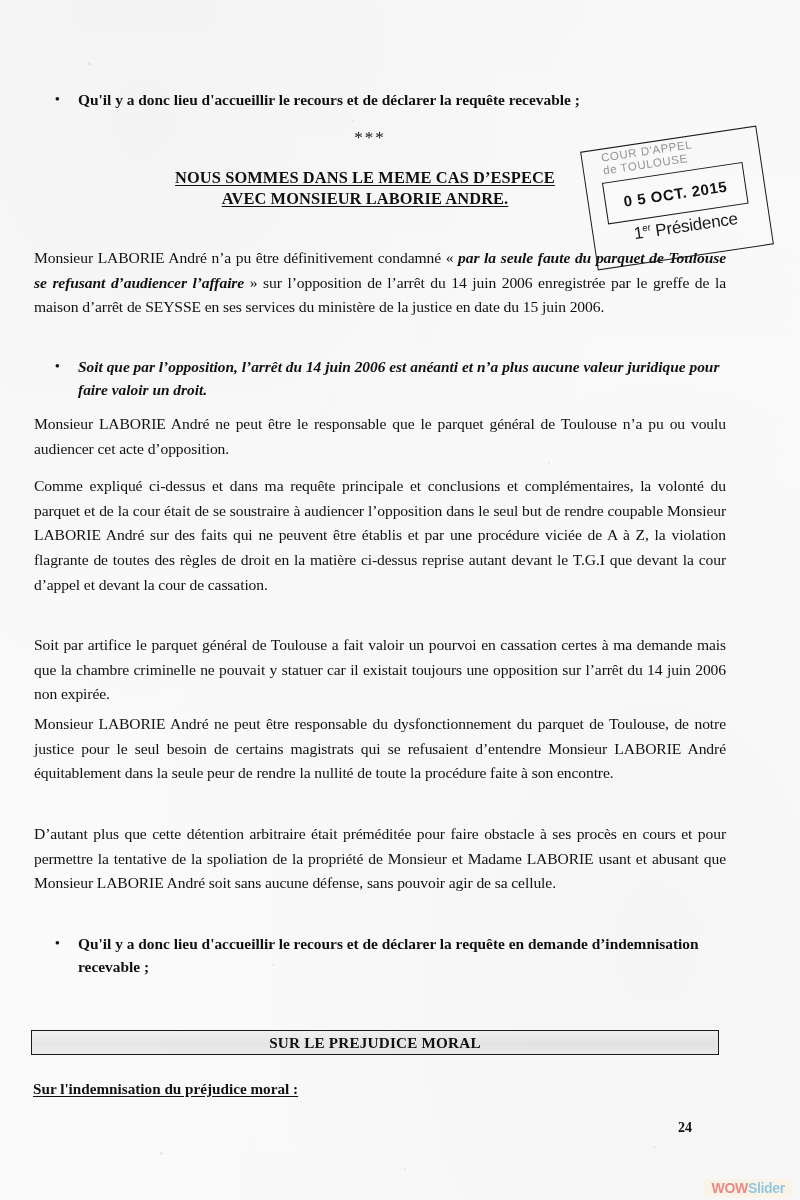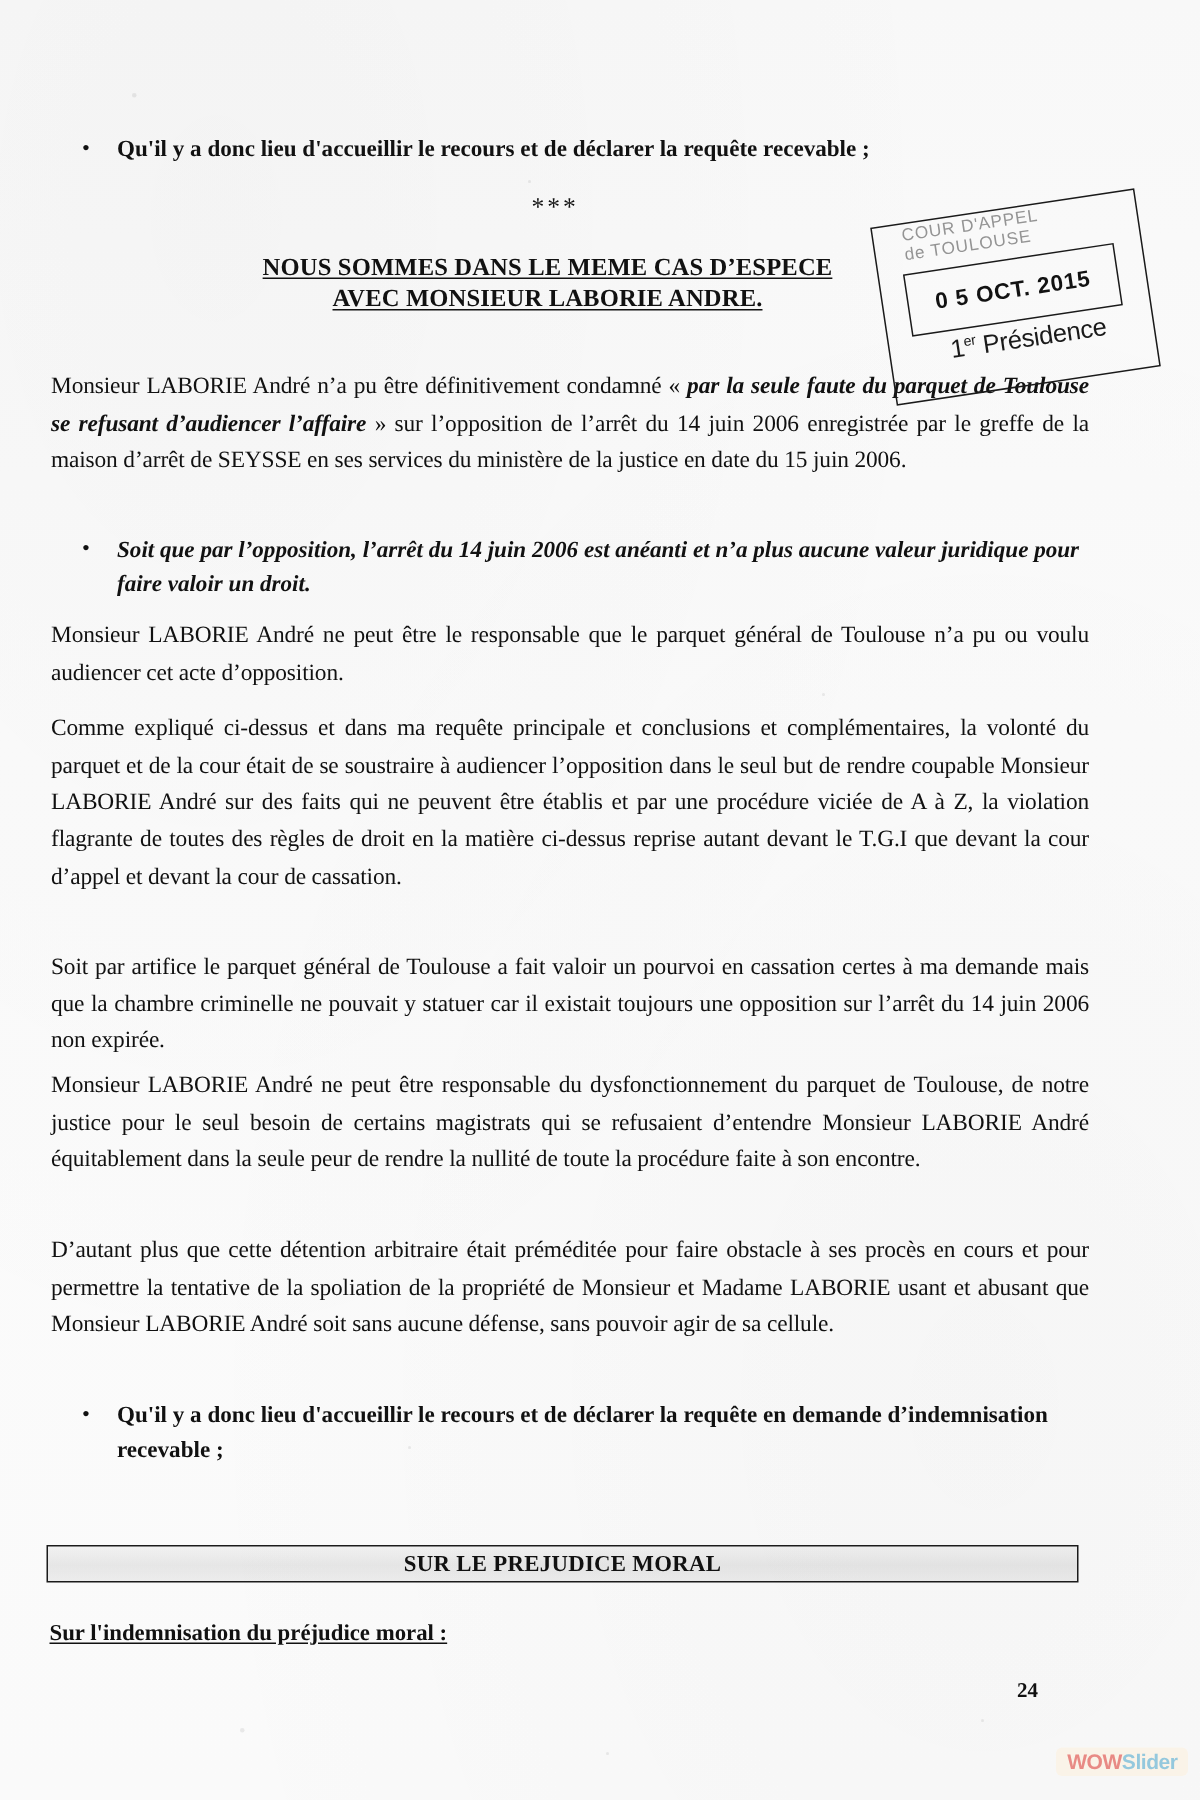--- a/index.html
+++ b/index.html
@@ -187,21 +187,21 @@
   }
   #stamp-pres sup {
     font-size: 9.5px;
     vertical-align: super;
   }
 
   
   #watermark {
     position: absolute;
     right: 8px;
-    bottom: 16px;
+    bottom: 2px;
     background: #fbf3e8;
     border-radius: 4px;
     padding: 2px 7px 3px 7px;
     font-family: "Liberation Sans", sans-serif;
     font-weight: bold;
     font-size: 14px;
     letter-spacing: -0.3px;
     line-height: 1;
     opacity: 0.95;
   }

